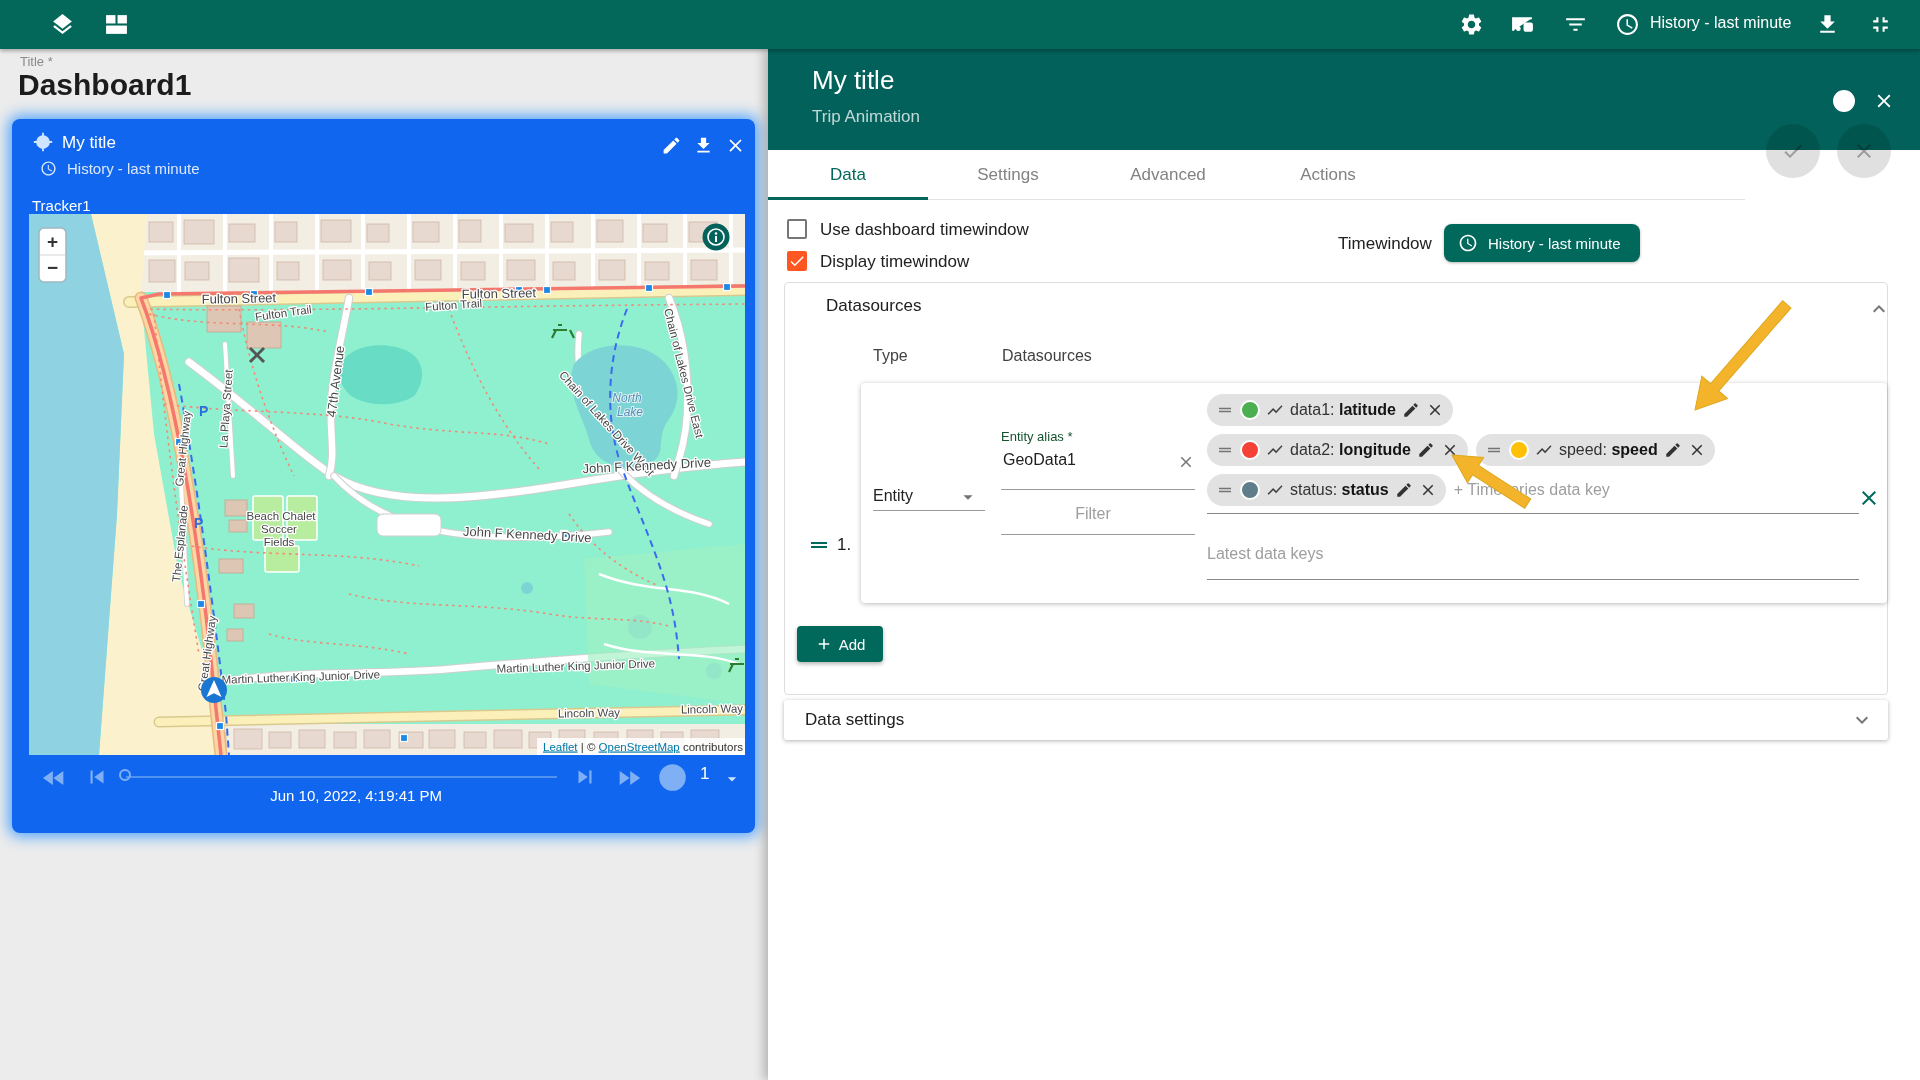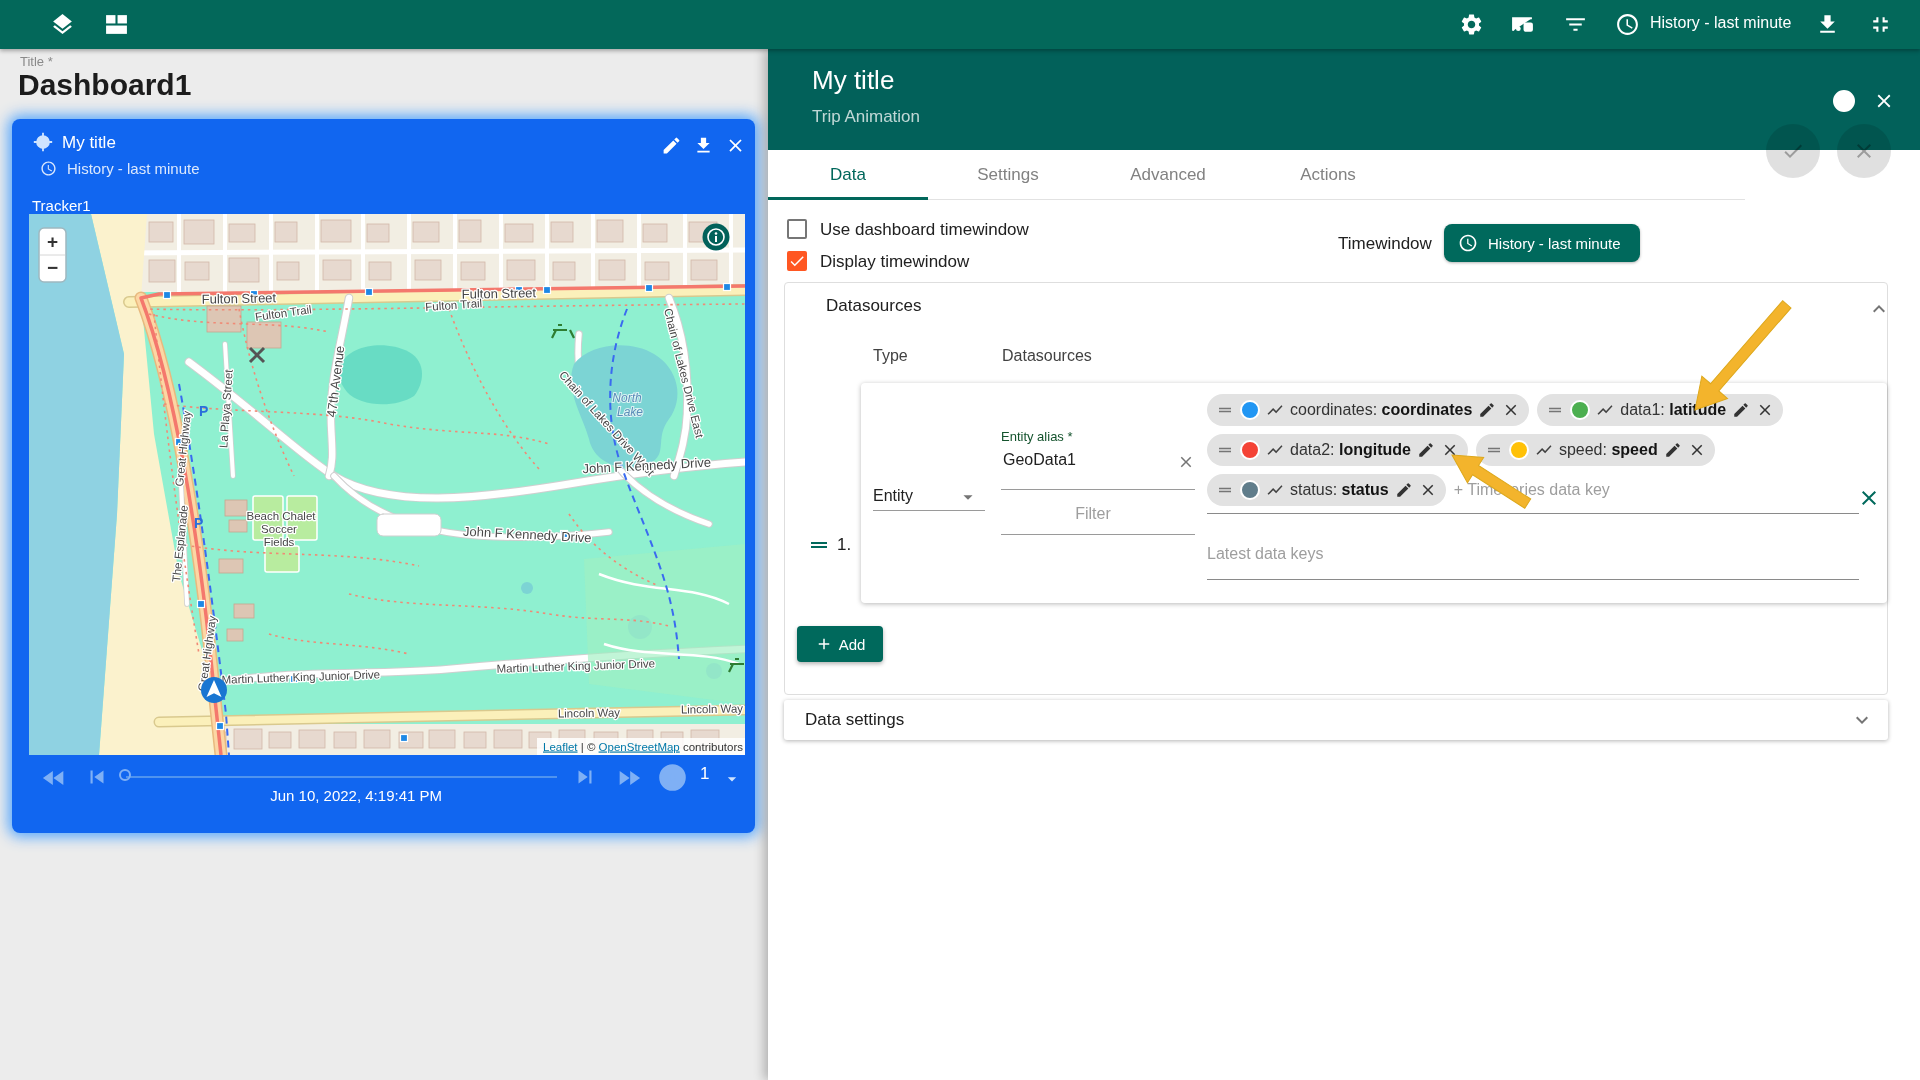--- a/index.html
+++ b/index.html
@@ -480,36 +480,20 @@
         <div class="underline" style="left:140px;top:106px;width:194px"></div>
 
         <input class="ghost-input abs" style="left: 142px; top: 122px; width: 180px; text-align: center;" placeholder="Filter">
         <div class="underline" style="left:140px;top:151px;width:194px"></div>
 
         <div class="chip-row" style="top:11px">
           <div class="chip">
             <svg class="ic i18" style="color:#757575" viewBox="0 0 24 24">
                 <path d="M20 9H4v2h16V9zM4 15h16v-2H4v2z"></path>
               </svg>
-            <span class="dot" style="background: rgb(33, 150, 243);"></span>
-            <svg class="ic i18" style="color:#424242" viewBox="0 0 24 24">
-                <path d="M3.5 18.49l6-6.01 4 4L22 6.92l-1.41-1.41-7.09 7.97-4-4L2 16.99l1.5 1.5z"></path>
-              </svg>
-            <span class="chip-label"><span>coordinates: </span><b>coordinates</b></span>
-            <svg class="ic i18" style="color:#333" viewBox="0 0 24 24">
-                <path d="M3 17.25V21h3.75L17.81 9.94l-3.75-3.75L3 17.25zM20.71 7.04a.996.996 0 0 0 0-1.41l-2.34-2.34a.996.996 0 0 0-1.41 0l-1.83 1.83 3.75 3.75 1.83-1.83z"></path>
-              </svg>
-            <svg class="ic i18" style="color:#333" viewBox="0 0 24 24">
-                <path d="M19 6.41 17.59 5 12 10.59 6.41 5 5 6.41 10.59 12 5 17.59 6.41 19 12 13.41 17.59 19 19 17.59 13.41 12z"></path>
-              </svg>
-          </div>
-          <div class="chip">
-            <svg class="ic i18" style="color:#757575" viewBox="0 0 24 24">
-                <path d="M20 9H4v2h16V9zM4 15h16v-2H4v2z"></path>
-              </svg>
             <span class="dot" style="background: rgb(76, 175, 80);"></span>
             <svg class="ic i18" style="color:#424242" viewBox="0 0 24 24">
                 <path d="M3.5 18.49l6-6.01 4 4L22 6.92l-1.41-1.41-7.09 7.97-4-4L2 16.99l1.5 1.5z"></path>
               </svg>
             <span class="chip-label"><span>data1: </span><b>latitude</b></span>
             <svg class="ic i18" style="color:#333" viewBox="0 0 24 24">
                 <path d="M3 17.25V21h3.75L17.81 9.94l-3.75-3.75L3 17.25zM20.71 7.04a.996.996 0 0 0 0-1.41l-2.34-2.34a.996.996 0 0 0-1.41 0l-1.83 1.83 3.75 3.75 1.83-1.83z"></path>
               </svg>
             <svg class="ic i18" style="color:#333" viewBox="0 0 24 24">
                 <path d="M19 6.41 17.59 5 12 10.59 6.41 5 5 6.41 10.59 12 5 17.59 6.41 19 12 13.41 17.59 19 19 17.59 13.41 12z"></path>

